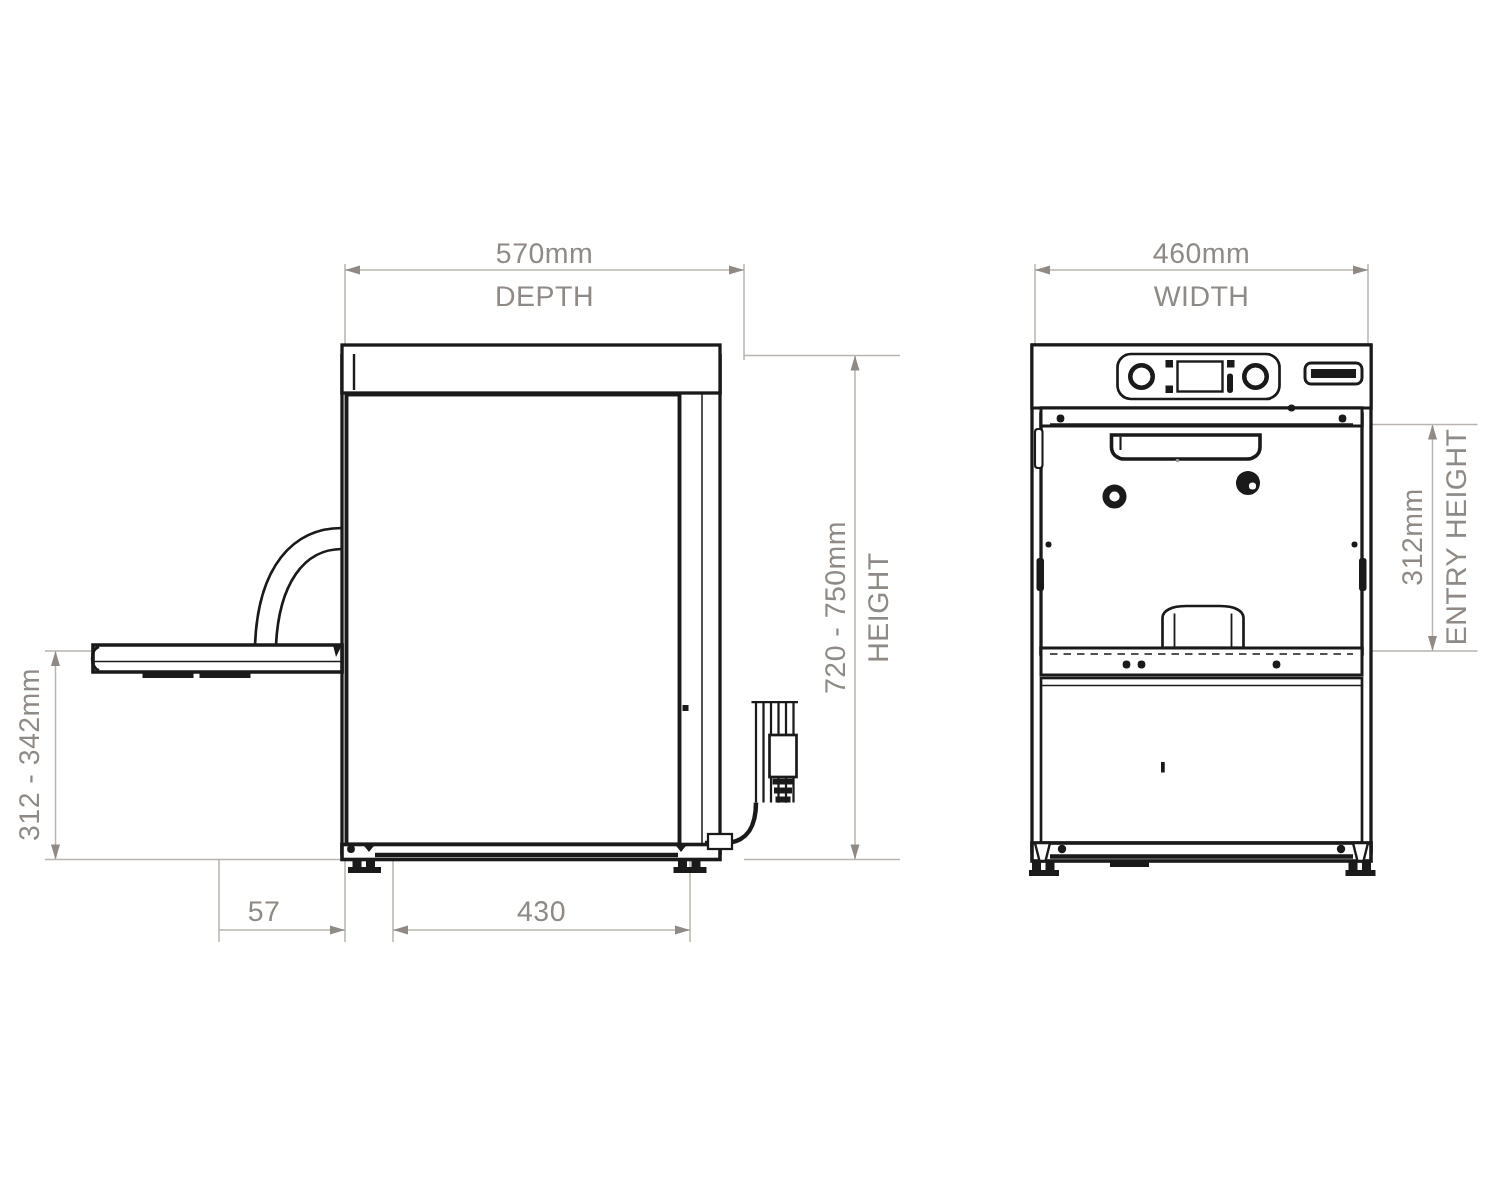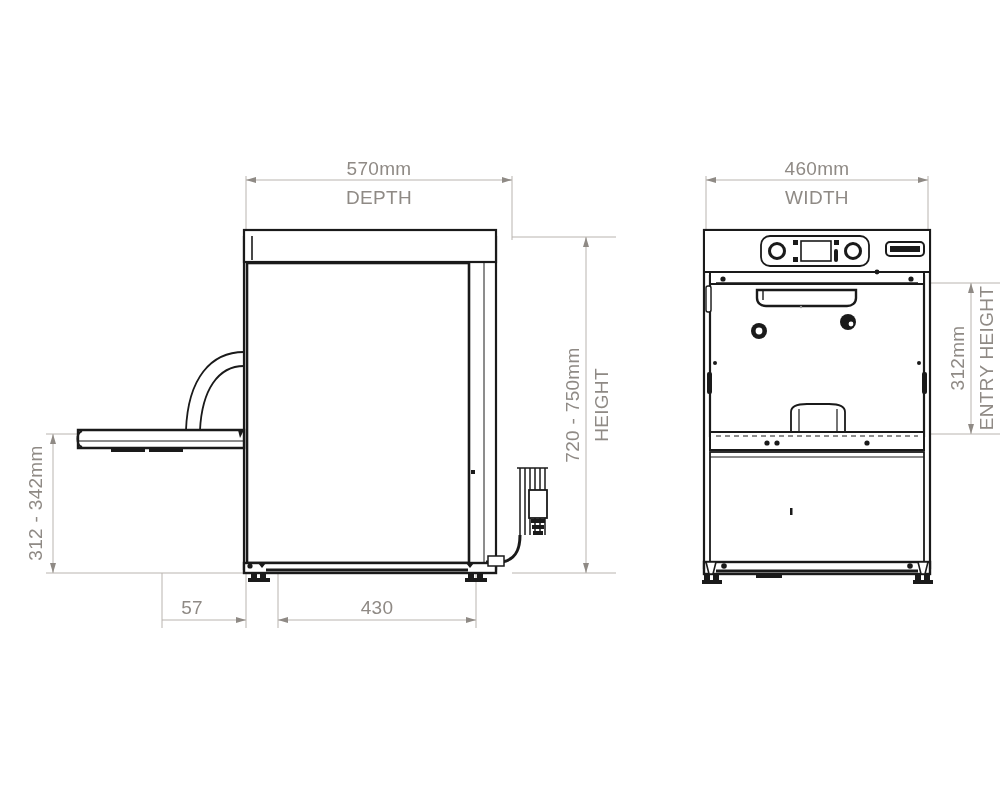--- a/index.html
+++ b/index.html
@@ -2,21 +2,21 @@
 <html><head>
 <meta charset="utf-8">
 <title>Dishwasher Technical Dimension Drawing</title>
 <style>
   html,body{margin:0;padding:0;background:#ffffff;}
   body{
     width:1000px;height:802px;position:relative;overflow:hidden;
     font-family:"Liberation Sans","DejaVu Sans",sans-serif;
     background:#ffffff;
   }
-  #stage{position:absolute;left:16px;top:0;width:952px;height:802px;}
+  #stage{position:absolute;left:0;top:0;width:952px;height:802px;}
   svg#drawing{position:absolute;left:0;top:0;width:1000px;height:802px;display:block;}
 
   .dimtext{
     font-family:"Liberation Sans","DejaVu Sans",sans-serif;
     fill:#8f8a85;
     font-size:19px;
     letter-spacing:0.3px;
   }
   .hidden-meta{display:none;}
 </style>

